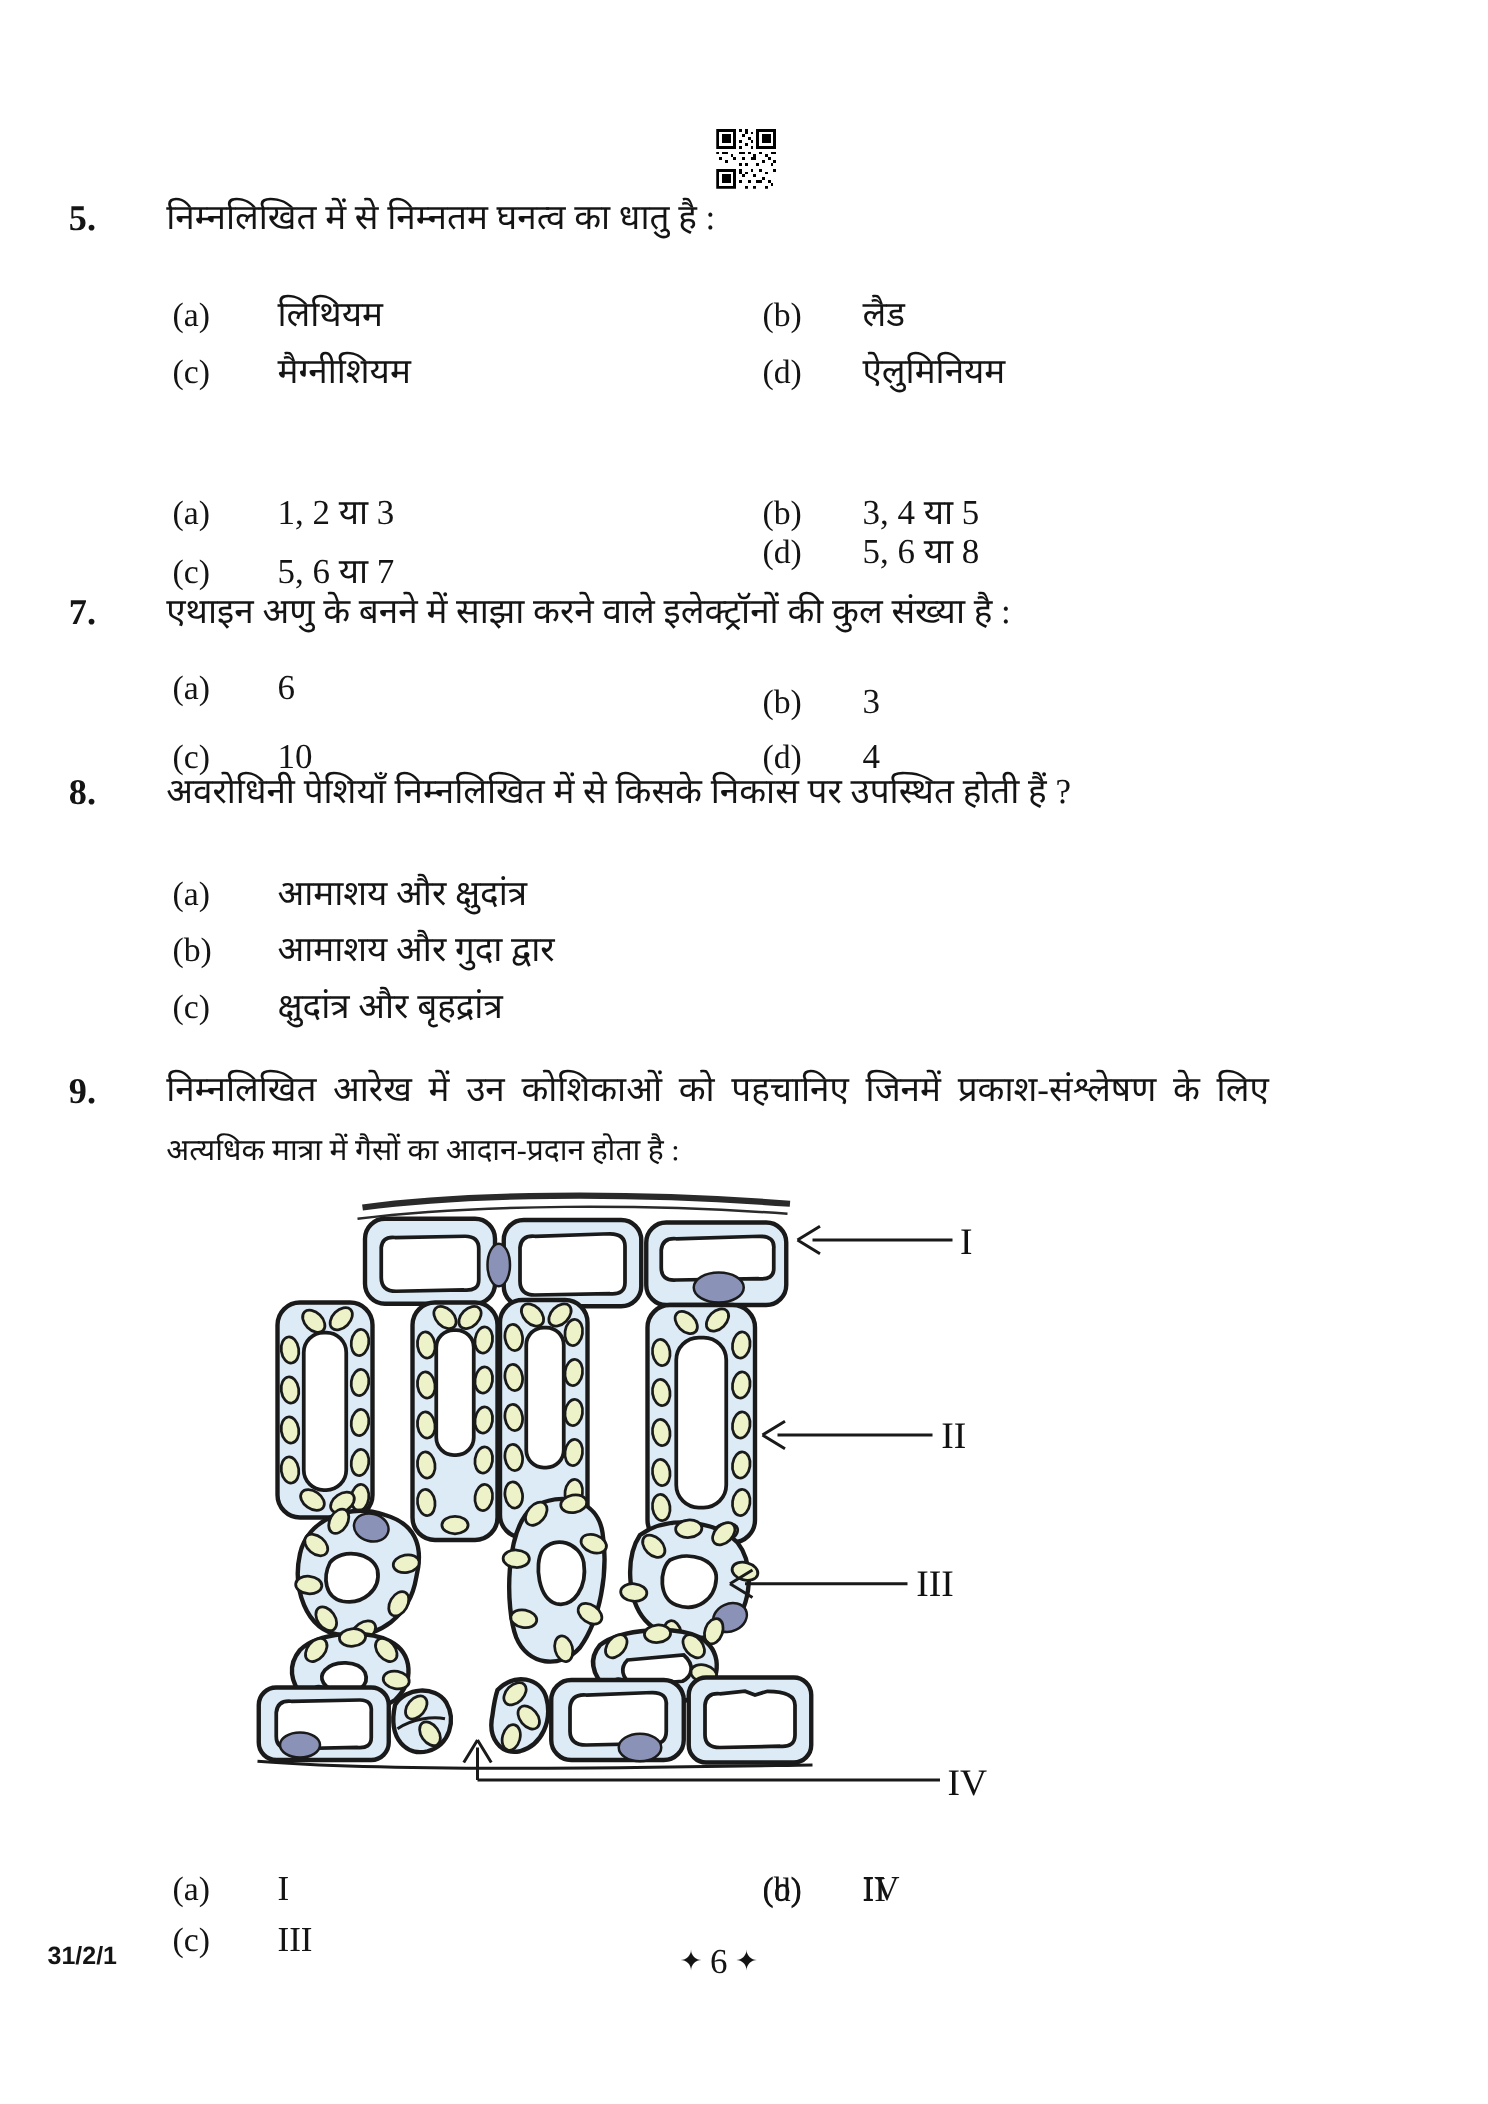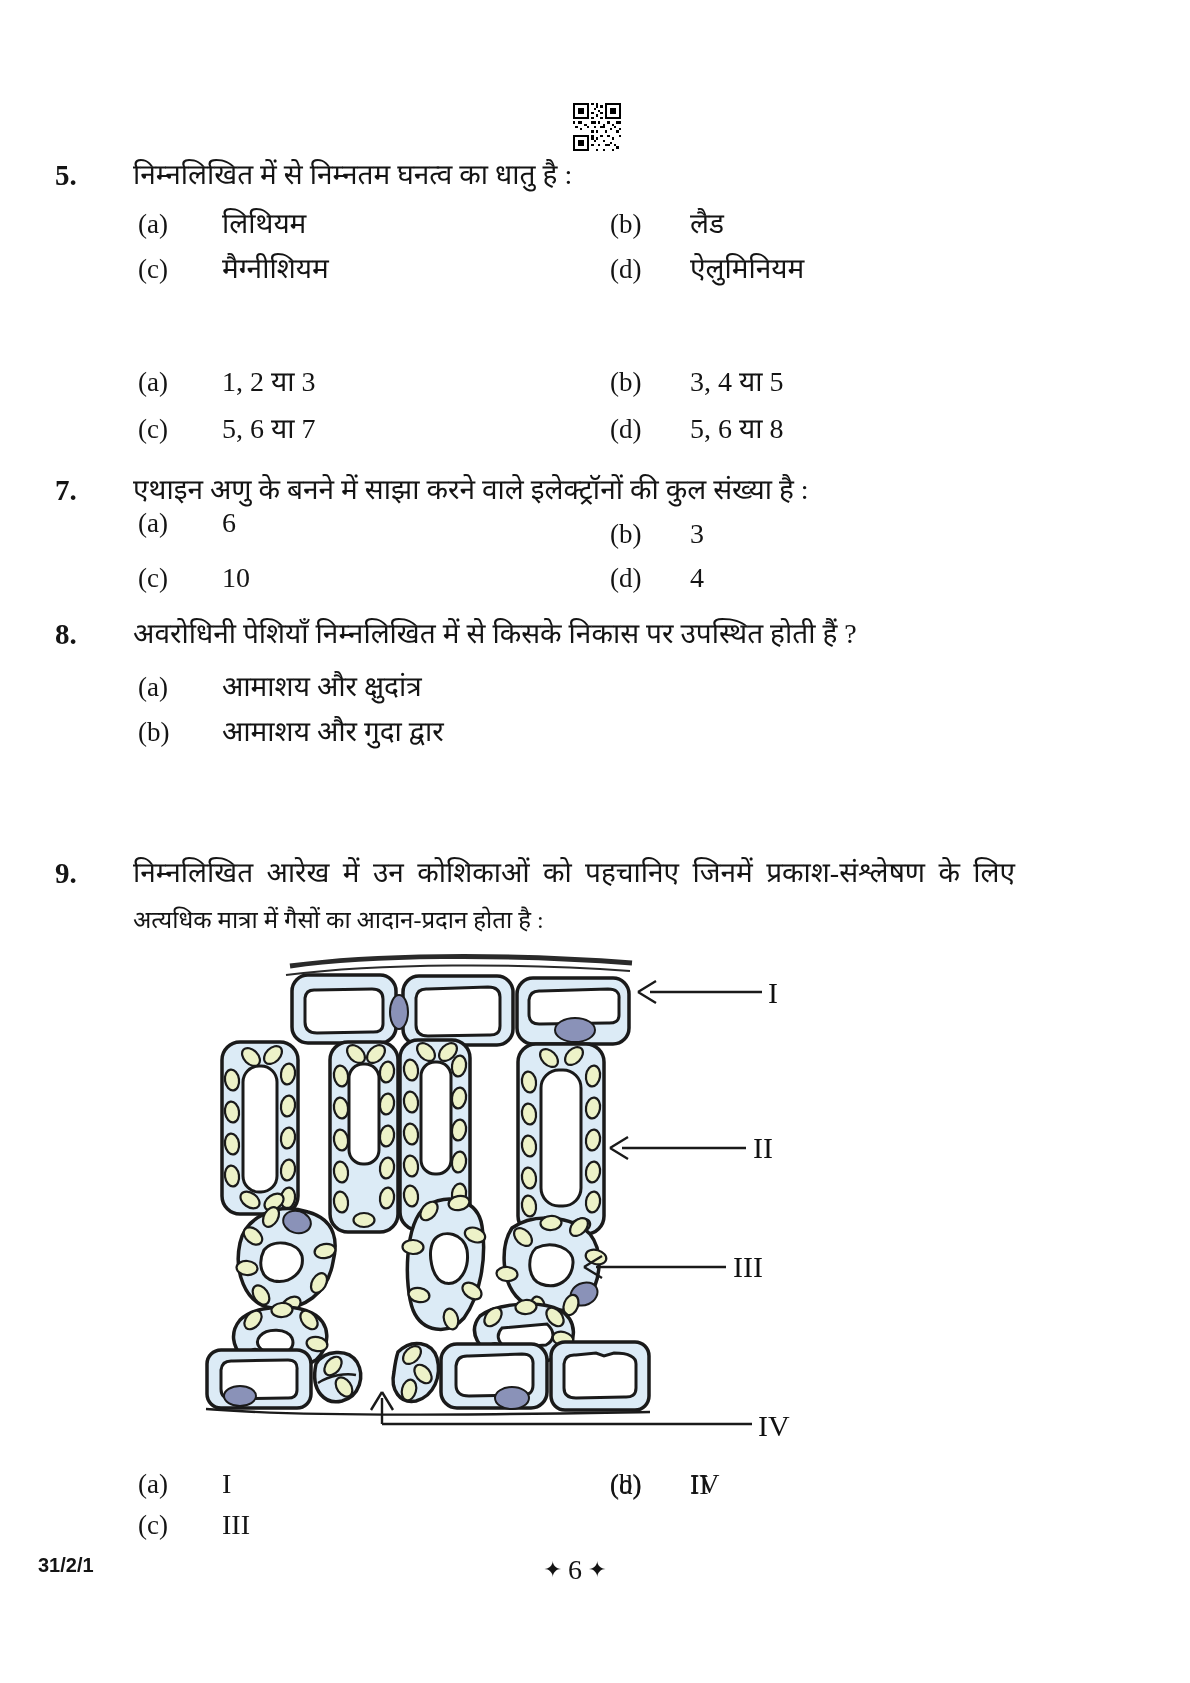--- a/index.html
+++ b/index.html
@@ -11,21 +11,21 @@
     font-family:"Liberation Serif",serif;
     color:var(--ink,#141414);
     overflow:hidden;
   }
   
   .qrow{position:absolute;left:55px;right:30px;font-size:28px;line-height:1.2;white-space:nowrap;}
   .qnum{display:inline-block;width:78px;font-weight:700;font-size:29px;vertical-align:top;}
   .qtext{font-size:28px;}
   .qtext.justify{display:inline-block;width:882px;white-space:normal;text-align:justify;text-align-last:justify;}
   .qline2{position:absolute;left:133px;font-size:24px;white-space:nowrap;}
-  .opt{position:absolute;left:138px;font-size:28px;white-space:nowrap;}
+  .opt{position:absolute;left:138px;font-size:28px;white-space:nowrap;margin-top:28px;}
   .opt.c2{left:610px;}
   .olab{display:inline-block;width:84px;font-size:27px;}
   .opt.c2 .olab{width:80px;}
   
   .qr{position:absolute;left:573px;top:103px;width:48px;height:48px;}
   .qr svg{width:100%;height:100%;shape-rendering:crispEdges;}
   
   .diagram{position:absolute;left:190px;top:948px;width:612px;height:502px;}
   .cell{fill:var(--cell-fill,#dcebf6);stroke:var(--outline,#1a1a1a);stroke-width:3.5;}
   .inner{fill:#ffffff;stroke:var(--outline,#1a1a1a);stroke-width:3;}
@@ -63,35 +63,36 @@
     <span class="qnum">5.</span><span class="qtext">निम्नलिखित में से निम्नतम घनत्व का धातु है :</span>
   </div>
   <div class="opt c1" style="top:203px"><span class="olab">(a)</span><span class="otxt">लिथियम</span></div>
   <div class="opt c2" style="top:203px"><span class="olab">(b)</span><span class="otxt">लैड</span></div>
   <div class="opt c1" style="top:248px"><span class="olab">(c)</span><span class="otxt">मैग्नीशियम</span></div>
   <div class="opt c2" style="top:248px"><span class="olab">(d)</span><span class="otxt">ऐलुमिनियम</span></div>
 
   <div class="opt c1" style="top:361px"><span class="olab">(a)</span><span class="otxt">1, 2 या 3</span></div>
   <div class="opt c2" style="top:361px"><span class="olab">(b)</span><span class="otxt">3, 4 या 5</span></div>
   <div class="opt c1" style="top:408px"><span class="olab">(c)</span><span class="otxt">5, 6 या 7</span></div>
-  <div class="opt c2" style="top:408px"><span class="olab">(d)</span><span class="otxt">5, 6 या 8</span></div>
+  <div class="opt c2" style="top:392px"><span class="olab">(d)</span><span class="otxt">5, 6 या 8</span></div>
 
   <div class="qrow" style="top:473px">
     <span class="qnum">7.</span><span class="qtext">एथाइन अणु के बनने में साझा करने वाले इलेक्ट्रॉनों की कुल संख्या है :</span>
   </div>
   <div class="opt c1" style="top:507px"><span class="olab">(a)</span><span class="otxt">6</span></div>
   <div class="opt c2" style="top:518px"><span class="olab">(b)</span><span class="otxt">3</span></div>
   <div class="opt c1" style="top:562px"><span class="olab">(c)</span><span class="otxt">10</span></div>
   <div class="opt c2" style="top:562px"><span class="olab">(d)</span><span class="otxt">4</span></div>
 
   <div class="qrow" style="top:617px">
     <span class="qnum">8.</span><span class="qtext">अवरोधिनी पेशियाँ निम्नलिखित में से किसके निकास पर उपस्थित होती हैं ?</span>
   </div>
   <div class="opt c1" style="top:666px"><span class="olab">(a)</span><span class="otxt">आमाशय और क्षुदांत्र</span></div>
   <div class="opt c1" style="top:711px"><span class="olab">(b)</span><span class="otxt">आमाशय और गुदा द्वार</span></div>
+  <div class="opt c1" style="top:756px"><span class="olab">(c)</span><span class="otxt">क्षुदांत्र और बृहद्रांत्र</span></div>
 
   <div class="qrow" style="top:856px">
     <span class="qnum">9.</span><span class="qtext justify">निम्नलिखित आरेख में उन कोशिकाओं को पहचानिए जिनमें प्रकाश-संश्लेषण के लिए</span>
   </div>
   <div class="qline2" style="top:902px">अत्यधिक मात्रा में गैसों का आदान-प्रदान होता है :</div>
 
   <div class="diagram">
     <svg viewBox="190 948 612 502" xmlns="http://www.w3.org/2000/svg">
       <defs>
         <ellipse id="chl" class="chl" rx="7" ry="10.5"></ellipse>

